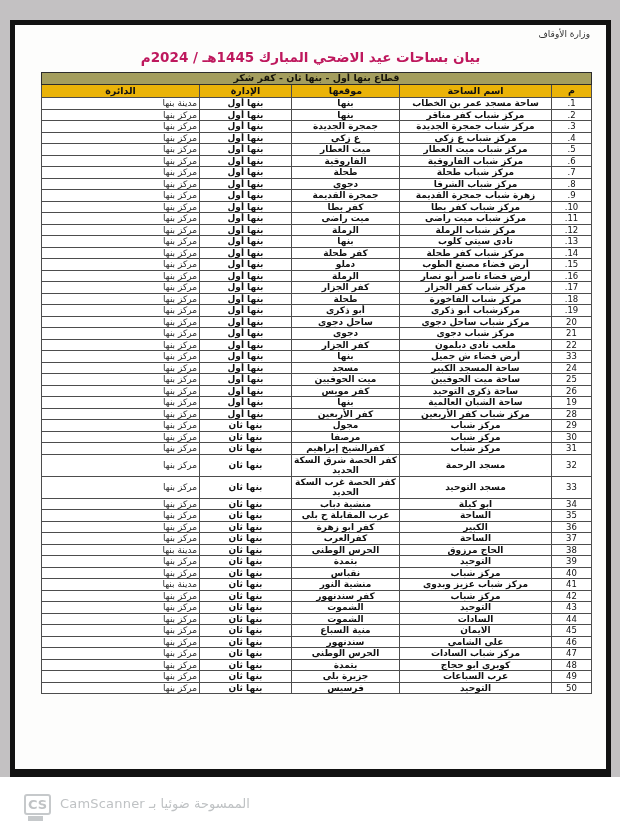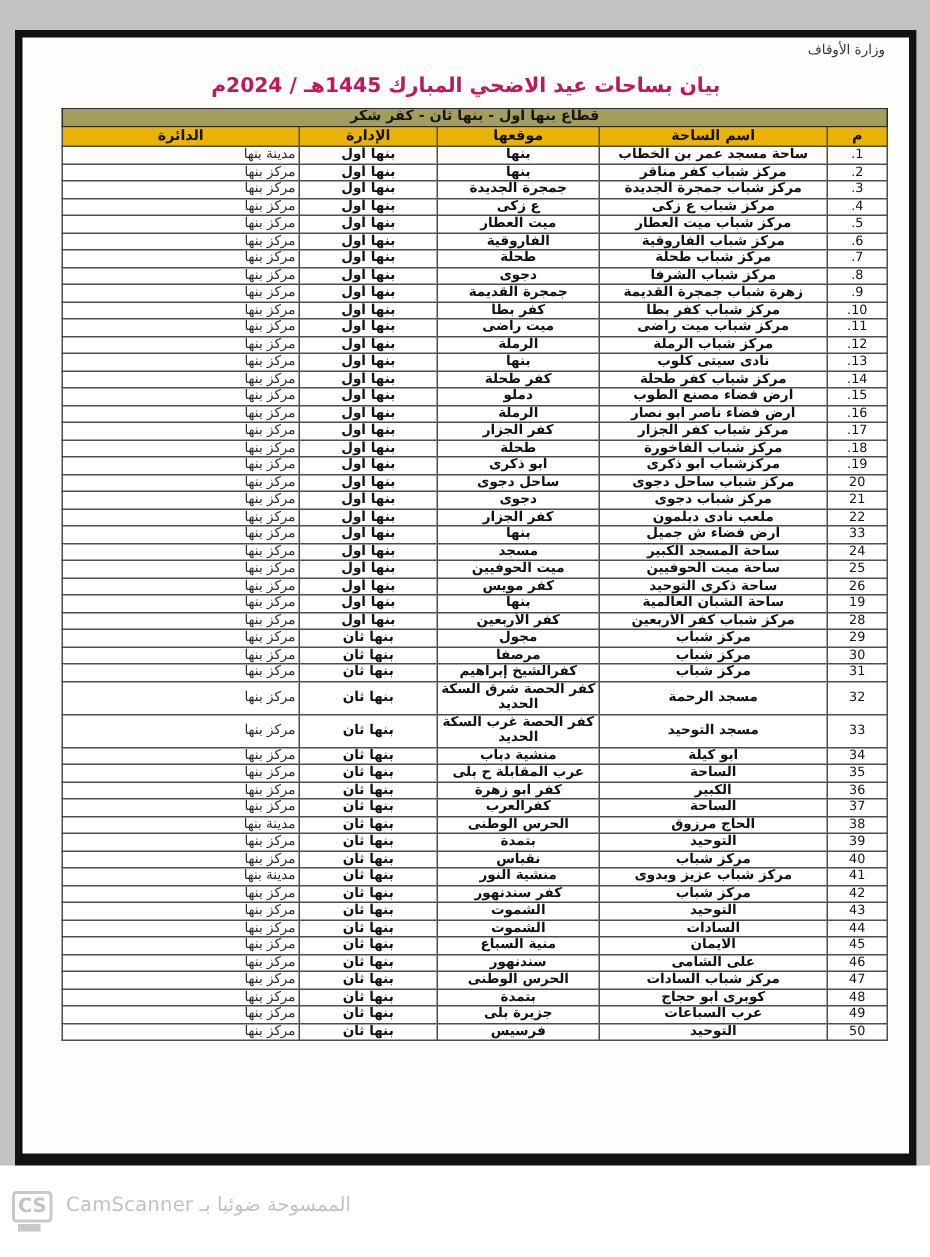--- a/index.html
+++ b/index.html
@@ -18,21 +18,21 @@
   col.w-no{width:40px;} col.w-name{width:152px;} col.w-loc{width:108px;}
   col.w-admin{width:92px;} col.w-district{width:158px;}
   th,td{border:1px solid #4d4d4d;padding:0 2px;height:11px;font-size:9px;line-height:10.5px;
         text-align:center;overflow:hidden;color:#111;}
   tr.band td{background:var(--band);font-weight:700;font-size:9.5px;height:12px;color:#15130a;
              border-color:#2c2c2c;}
   thead th{font-weight:700;font-size:9.5px;height:13px;background:#eab308;}
   td.c-no{font-size:8.5px;direction:rtl;}
   td.c-name,td.c-loc,td.c-admin{font-weight:700;}
   td.c-district{font-weight:400;color:#2a2a2a;text-align:right;}
-  .footer{position:absolute;left:8px;top:794px;display:flex;align-items:flex-start;gap:9px;}
+  .footer{position:absolute;left:24px;top:794px;display:flex;align-items:flex-start;gap:9px;}
   .cs-logo{position:relative;width:27px;height:21px;border:2.5px solid #c6c9cb;border-radius:3px;
            color:#c0c3c5;font-weight:700;font-size:13px;display:flex;align-items:center;justify-content:center;}
   .cs-tab{position:absolute;left:2px;bottom:-8px;width:15px;height:5px;background:#c6c9cb;}
   .scan-text{font-size:13px;color:var(--scanmark);direction:rtl;padding-top:2px;letter-spacing:.2px;}
 </style>
 </head>
 <body>
 
 <div class="page">
   <div class="edge-top"></div>

